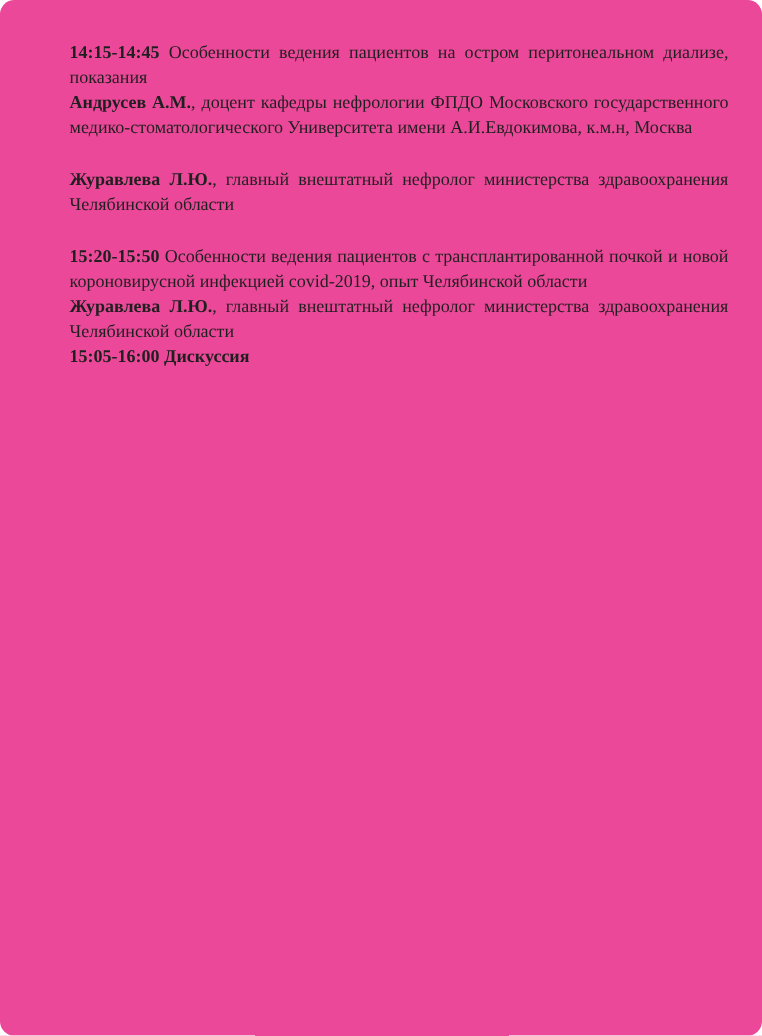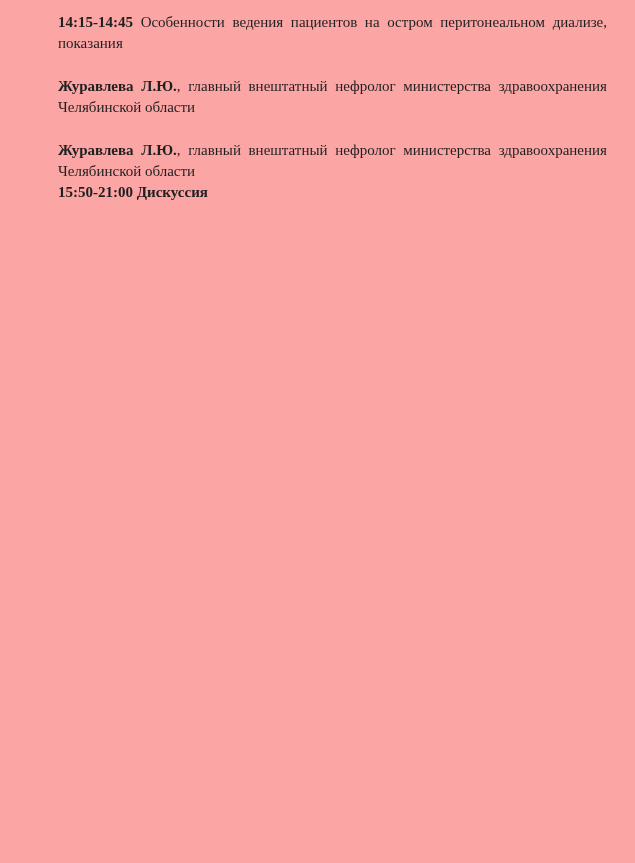--- a/index.html
+++ b/index.html
@@ -10,23 +10,24 @@
   body {
     width: 635px;
     height: 863px;
     overflow: hidden;
     font-family: "Liberation Serif", "DejaVu Serif", serif;
   }
   .page {
     box-sizing: border-box;
     width: 635px;
     height: 863px;
-    background: #fca5a5;
-    padding: 12px 28px 0 58px;
+    background: #ec4899;
+    padding: 34px 28px 0 58px;
     color: #1f1f1f;
+    border-radius: 12px;
   }
   .session {
     margin: 0 0 22px 0;
   }
   .para {
     margin: 0;
     font-size: 15px;
     line-height: 21px;
     text-align: justify;
     color: #1f1f1f;
@@ -35,24 +36,26 @@
     font-weight: bold;
   }
 </style>
 </head>
 <body>
 
 <div class="page">
 
   <div class="session">
     <p class="para"><span class="b">14:15-14:45</span><span> Особенности ведения пациентов на остром перитонеальном диализе, показания</span></p>
+    <p class="para"><span class="b">Андрусев А.М.</span><span>, доцент кафедры нефрологии ФПДО Московского государственного медико-стоматологического Университета имени А.И.Евдокимова, к.м.н, Москва</span></p>
   </div>
 
   <div class="session">
     <p class="para"><span class="b">Журавлева Л.Ю.</span><span>, главный внештатный нефролог министерства здравоохранения Челябинской области</span></p>
   </div>
 
   <div class="session">
+    <p class="para"><span class="b">15:20-15:50</span><span> Особенности ведения пациентов с трансплантированной почкой и новой короновирусной инфекцией covid-2019, опыт Челябинской области</span></p>
     <p class="para"><span class="b">Журавлева Л.Ю.</span><span>, главный внештатный нефролог министерства здравоохранения Челябинской области</span></p>
-    <p class="para"><span class="b">15:50-21:00 Дискуссия</span><span></span></p>
+    <p class="para"><span class="b">15:05-16:00 Дискуссия</span><span></span></p>
   </div>
 
 </div>
 
 </body></html>

